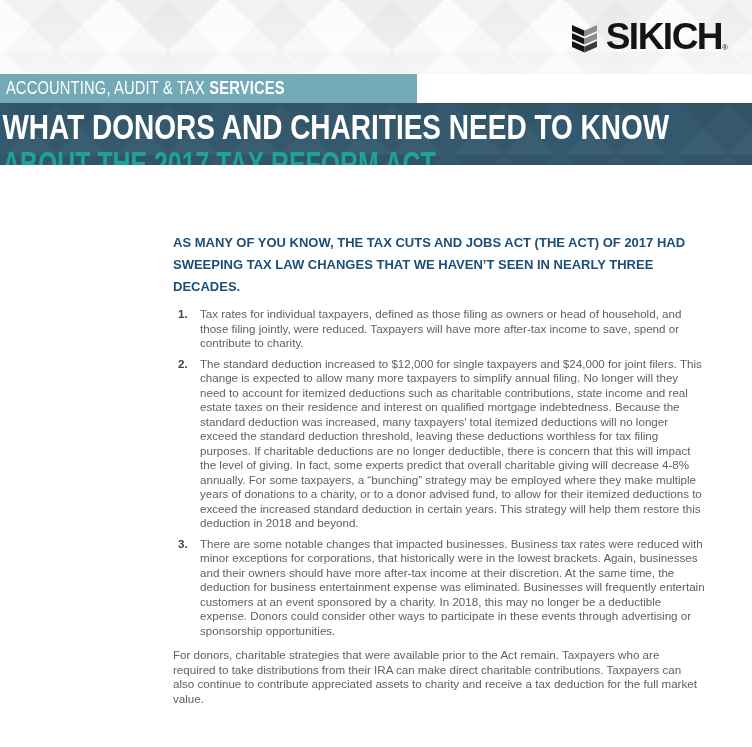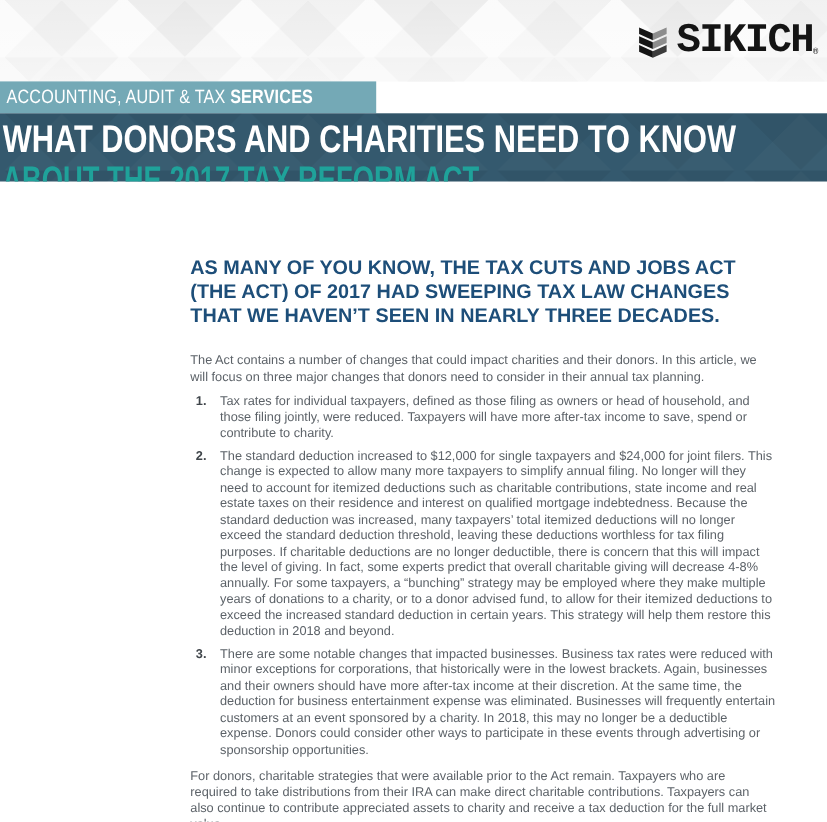--- a/index.html
+++ b/index.html
@@ -24,44 +24,43 @@
       conic-gradient(from 315deg at 50% 100%, rgba(0,0,0,0.045) 0 90deg, rgba(0,0,0,0) 90deg),
       conic-gradient(from 135deg at 50% 0%,  rgba(0,0,0,0.028) 0 90deg, rgba(0,0,0,0) 90deg),
       conic-gradient(from 315deg at 50% 100%, rgba(0,0,0,0.02) 0 90deg, rgba(0,0,0,0) 90deg);
     background-size: auto, 112px 52px, 112px 52px, 224px 104px;
     background-position: 0 0, 0 0, 0 0, 56px 52px;
   }
 
   .logo {
     position: absolute;
     top: 21px;
-    right: 8px;
+    right: 24px;
     display: flex;
-    align-items: flex-end;
-    font-family: Liberation Mono, monospace;
+    align-items: flex-start;
   }
   .logo-icon { width: 27px; height: 31px; margin-right: 8px; margin-top: 1px; }
   .logo-word {
     font-size: 37px;
     font-weight: bold;
     color: #141414;
     letter-spacing: -1.5px;
     line-height: 31px;
   }
   .logo-reg {
     font-size: 8px;
     color: #141414;
     align-self: flex-end;
     margin-bottom: 1px;
   }
 
   
   .services-banner {
     position: relative;
-    width: 342px;
+    width: 417px;
     height: 29px;
     background: var(--services-bg, #74a9b6);
     color: #ffffff;
     display: flex;
     align-items: center;
     overflow: hidden;
   }
   .services-text {
     display: inline-block;
     transform: scaleX(0.84);
@@ -101,24 +100,24 @@
   
   .content {
     margin: 67px 0 0 173px;
     width: 532px;
     color: #5c6268;
     font-size: 11.6px;
     line-height: 14.5px;
   }
   .article-heading {
     color: var(--heading-color, #1d4e79);
-    font-size: 18px;
+    font-size: 13px;
     line-height: 22px;
     font-weight: bold;
-    margin-bottom: 23px;
+    margin-bottom: 9px;
   }
   .intro { margin-bottom: 8px; }
 
   .num-list { margin: 0 0 0 5px; }
   .num-item { display: flex; margin-bottom: 6px; }
   .num-item .num {
     flex: 0 0 22px;
     font-weight: bold;
     color: #3f454a;
   }
@@ -152,21 +151,20 @@
     </span>
   </div>
 
   <div class="title-banner">
     <span class="title-line title-line-1">WHAT DONORS AND CHARITIES NEED TO KNOW</span>
     <span class="title-line title-line-2">ABOUT THE 2017 TAX REFORM ACT</span>
   </div>
 
   <div class="content">
     <div class="article-heading">AS MANY OF YOU KNOW, THE TAX CUTS AND JOBS ACT (THE ACT) OF 2017 HAD SWEEPING TAX LAW CHANGES THAT WE HAVEN’T SEEN IN NEARLY THREE DECADES.</div>
-    <p class="intro">The Act contains a number of changes that could impact charities and their donors. In this article, we will focus on three major changes that donors need to consider in their annual tax planning.</p>
 
     <div class="num-list">
       <div class="num-item">
         <span class="num">1.</span>
         <span class="item-text">Tax rates for individual taxpayers, defined as those filing as owners or head of household, and those filing jointly, were reduced. Taxpayers will have more after-tax income to save, spend or contribute to charity.</span>
       </div>
       <div class="num-item">
         <span class="num">2.</span>
         <span class="item-text">The standard deduction increased to $12,000 for single taxpayers and $24,000 for joint filers. This change is expected to allow many more taxpayers to simplify annual filing. No longer will they need to account for itemized deductions such as charitable contributions, state income and real estate taxes on their residence and interest on qualified mortgage indebtedness. Because the standard deduction was increased, many taxpayers’ total itemized deductions will no longer exceed the standard deduction threshold, leaving these deductions worthless for tax filing purposes. If charitable deductions are no longer deductible, there is concern that this will impact the level of giving. In fact, some experts predict that overall charitable giving will decrease 4-8% annually. For some taxpayers, a “bunching” strategy may be employed where they make multiple years of donations to a charity, or to a donor advised fund, to allow for their itemized deductions to exceed the increased standard deduction in certain years. This strategy will help them restore this deduction in 2018 and beyond.</span>
       </div>

